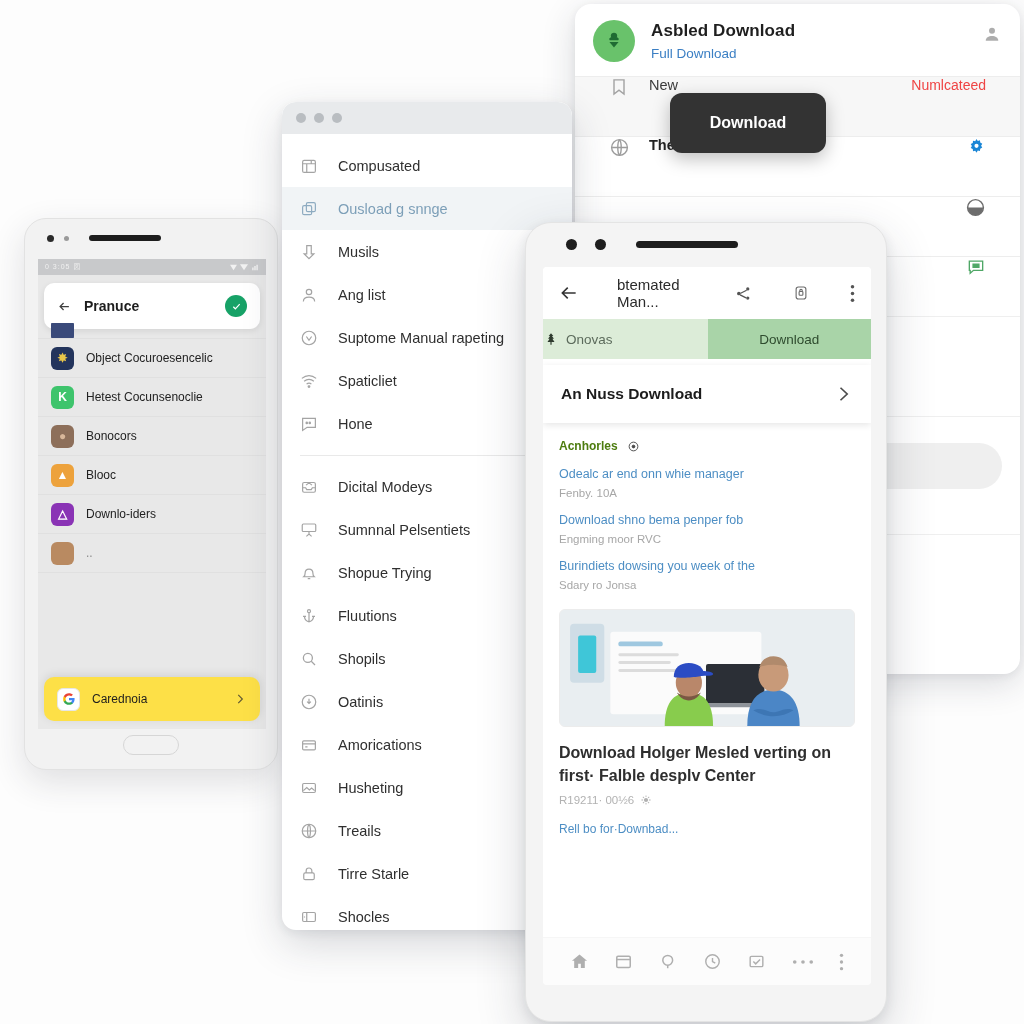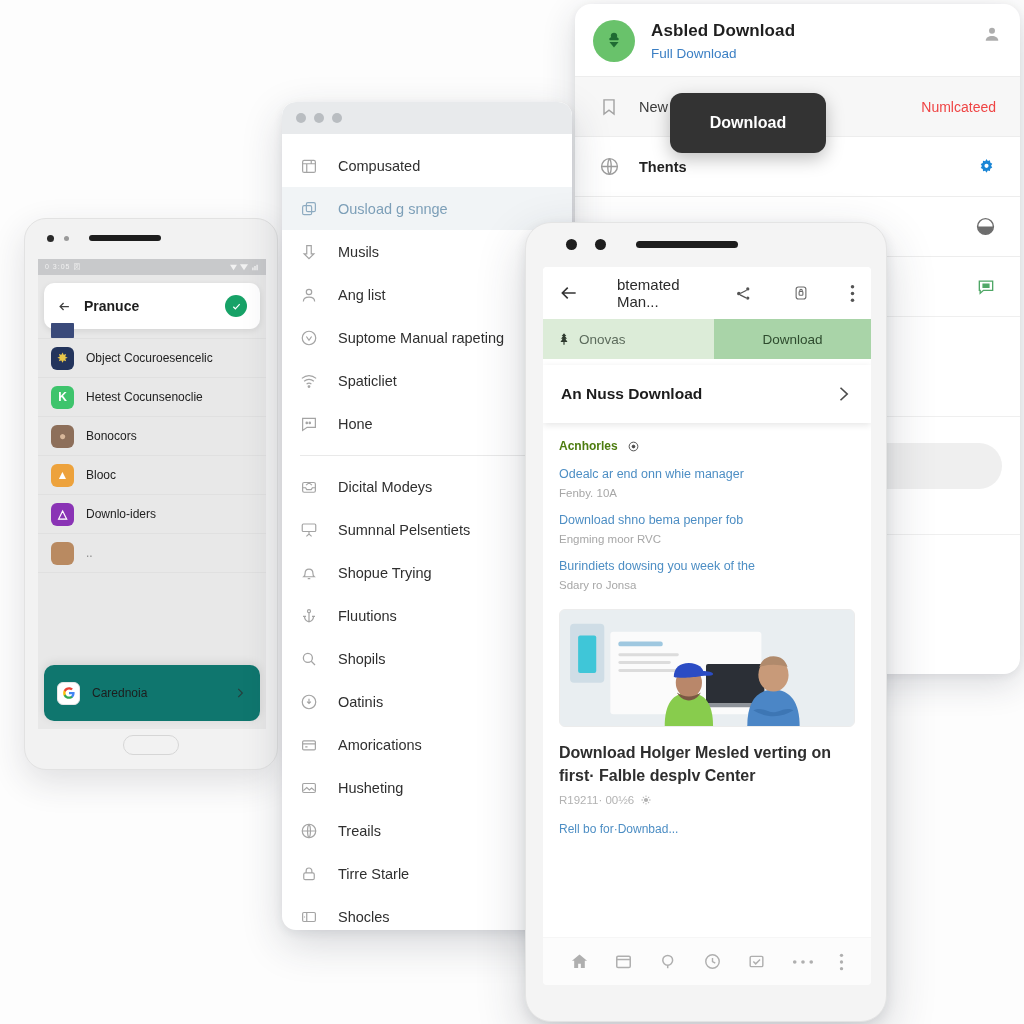--- a/index.html
+++ b/index.html
@@ -27,21 +27,21 @@
     width:42px; height:42px; border-radius:50%; background:#69c26b;
     display:flex; align-items:center; justify-content:center; flex:0 0 auto;
     margin-right:16px;
   }
   #rw-titles { flex:1 1 auto; padding-top:1px; }
   #rw-title { font-size:17px; font-weight:bold; color:#1f1f1f; letter-spacing:.1px; }
   #rw-sub { font-size:13.5px; color:#3b7fc4; margin-top:5px; }
   #rw-person { opacity:.55; padding-top:4px; }
 
   .rw-row {
-    display:flex; align-items:center; height:60px; padding:0 24px;
+    display:flex; height:60px; padding:0 34px;
     border-top:1px solid #ededed;
   }
   .rw-row .rw-ico { width:40px; opacity:.6; }
   .rw-row .rw-lbl { font-size:14.5px; color:#3c3c3c; }
   .rw-row.shaded { background:#f7f7f7; }
   .rw-row .rw-lbl.bold { font-weight:bold; color:#222; }
   .rw-right-label { margin-left:auto; font-size:14px; color:#ef4444; }
   .rw-end-ico { margin-left:auto; }
   .rw-blank { height:100px; border-top:1px solid #efefef; }
   .rw-blank2 { height:118px; border-top:1px solid #efefef; position:relative; }
@@ -126,22 +126,22 @@
     display:flex; align-items:center; height:39px; padding:0 13px;
     border-bottom:1px solid #e0e0e0;
   }
   .lp-app .app-ico {
     width:23px; height:23px; border-radius:6px; margin-right:12px; flex:0 0 auto;
     display:flex; align-items:center; justify-content:center;
     font-size:12px; color:#fff; font-weight:bold;
   }
   .lp-app .app-lbl { font-size:12px; color:#222; }
   #lp-bottomcard {
-    position:absolute; left:6px; right:6px; bottom:8px; height:56px;
-    background:#0f766e; border-radius:10px;
+    position:absolute; left:6px; right:6px; bottom:8px; height:44px;
+    background:#fde047; border-radius:10px;
     box-shadow:0 -2px 10px rgba(0,0,0,.10);
     display:flex; align-items:center; padding:0 13px;
   }
   #lp-bottomcard .app-ico {
     width:23px; height:23px; border-radius:6px; margin-right:12px;
     background:#ffffff; border:1px solid #e6e6e6;
     display:flex; align-items:center; justify-content:center;
   }
   #lp-bottomcard .app-lbl { font-size:12px; color:#1d1d1d; }
   #lp-chev { margin-left:auto; opacity:.75; }
@@ -168,21 +168,21 @@
     display:flex; align-items:center; height:52px; padding:0 16px; background:#ffffff;gap:20px;
   }
   #cp-back { margin-right:18px; opacity:.9; }
   #cp-title { font-size:15px; color:#2b2b2b; }
   #cp-share { margin-left:18px; opacity:.8; }
   #cp-lock { margin-left:20px; opacity:.75; }
   #cp-more { margin-left:20px; opacity:.8; }
   #cp-tabs { display:flex; height:40px; }
   #cp-tab1 {
     flex:1; background:#dcecd8; display:flex; align-items:center;
-    padding-left:14px; gap:8px;
+    padding-left:1px; gap:8px;
     font-size:13.5px; color:#5c6b5c;
   }
   #cp-tab2 {
     flex:1; background:#a9d4a8; display:flex; align-items:center;
     justify-content:center; font-size:13.5px; color:#2e4b2e;
   }
   #cp-banner {
     margin:6px 0 0 0; background:#ffffff; display:flex; align-items:center;
     height:58px; padding:0 18px; box-shadow:0 2px 7px rgba(0,0,0,.10);
     position:relative; z-index:2;

